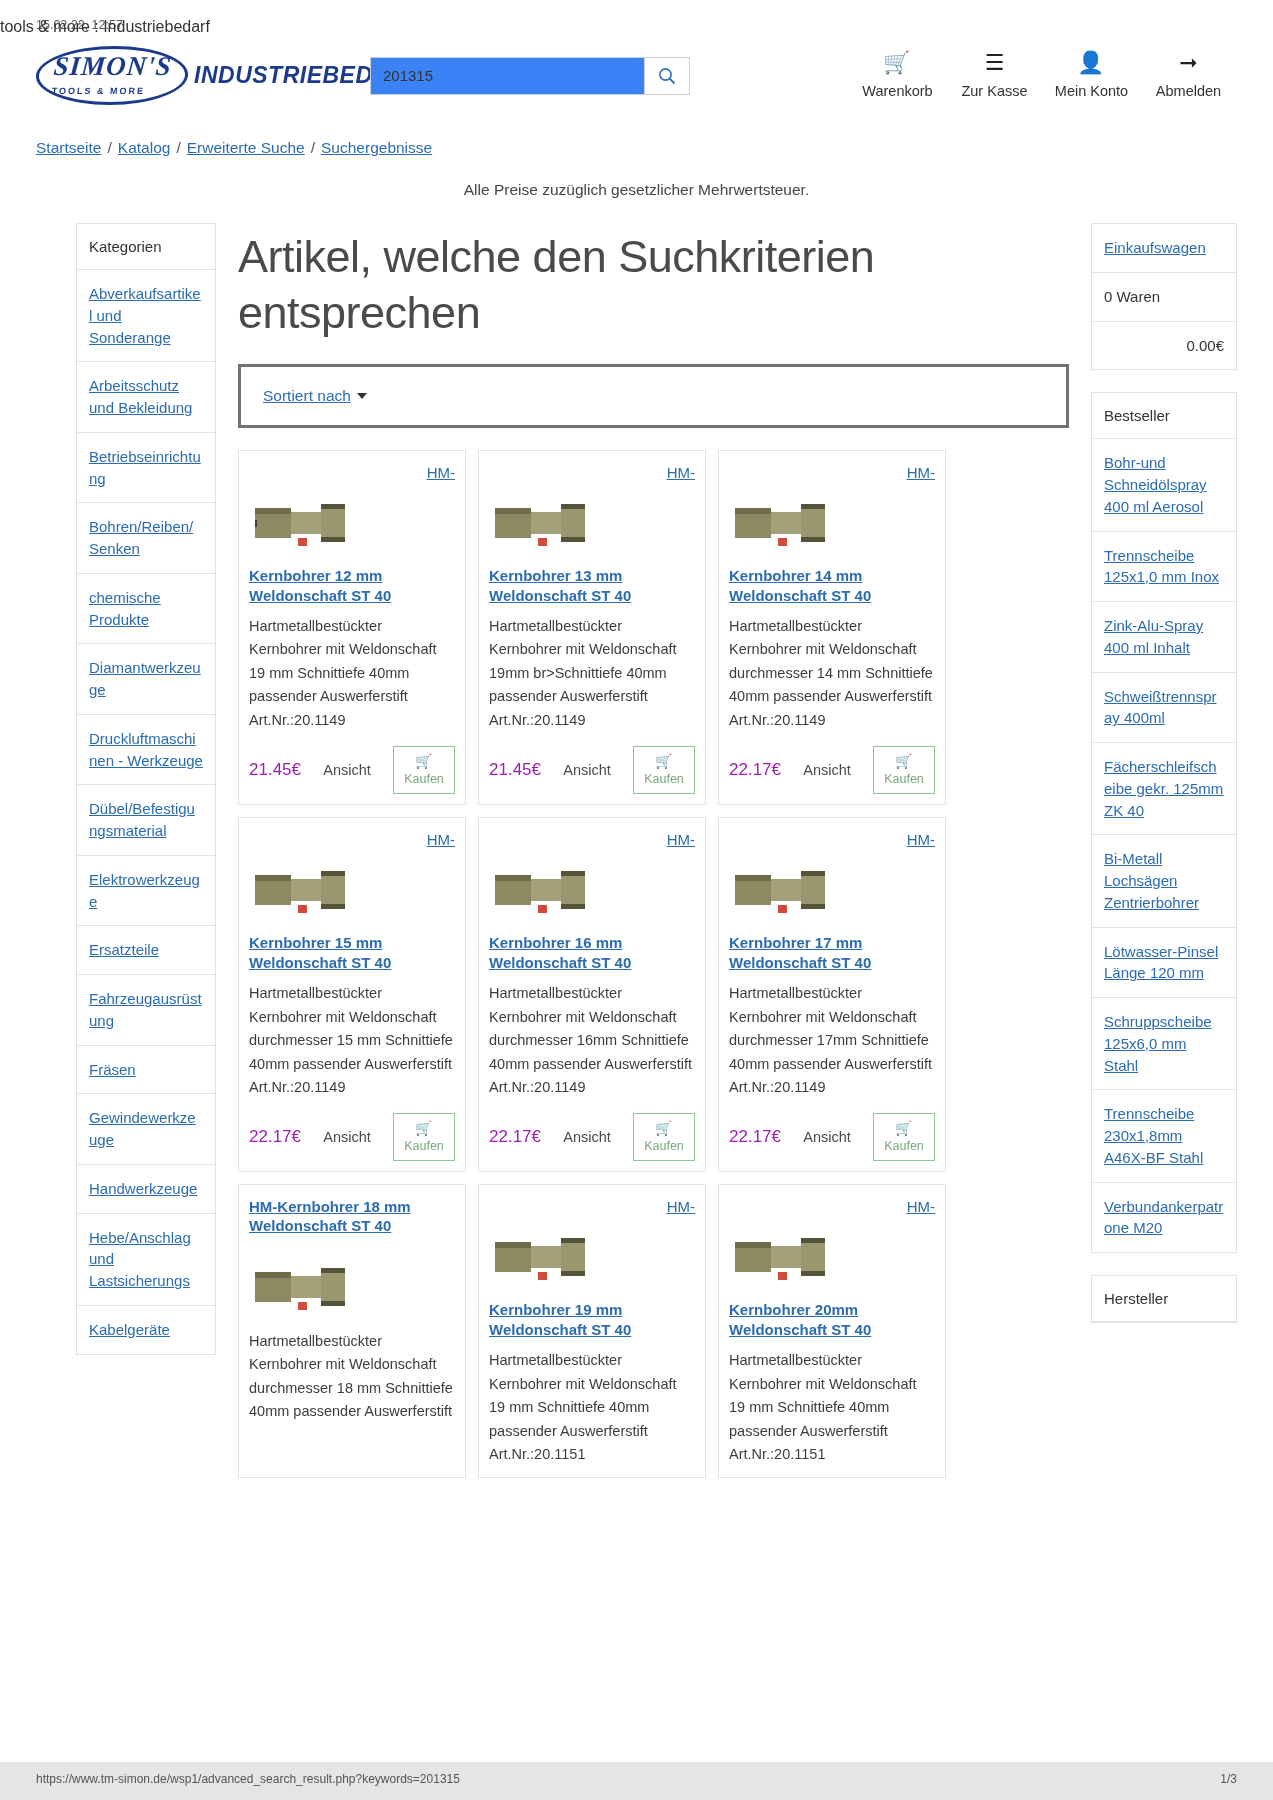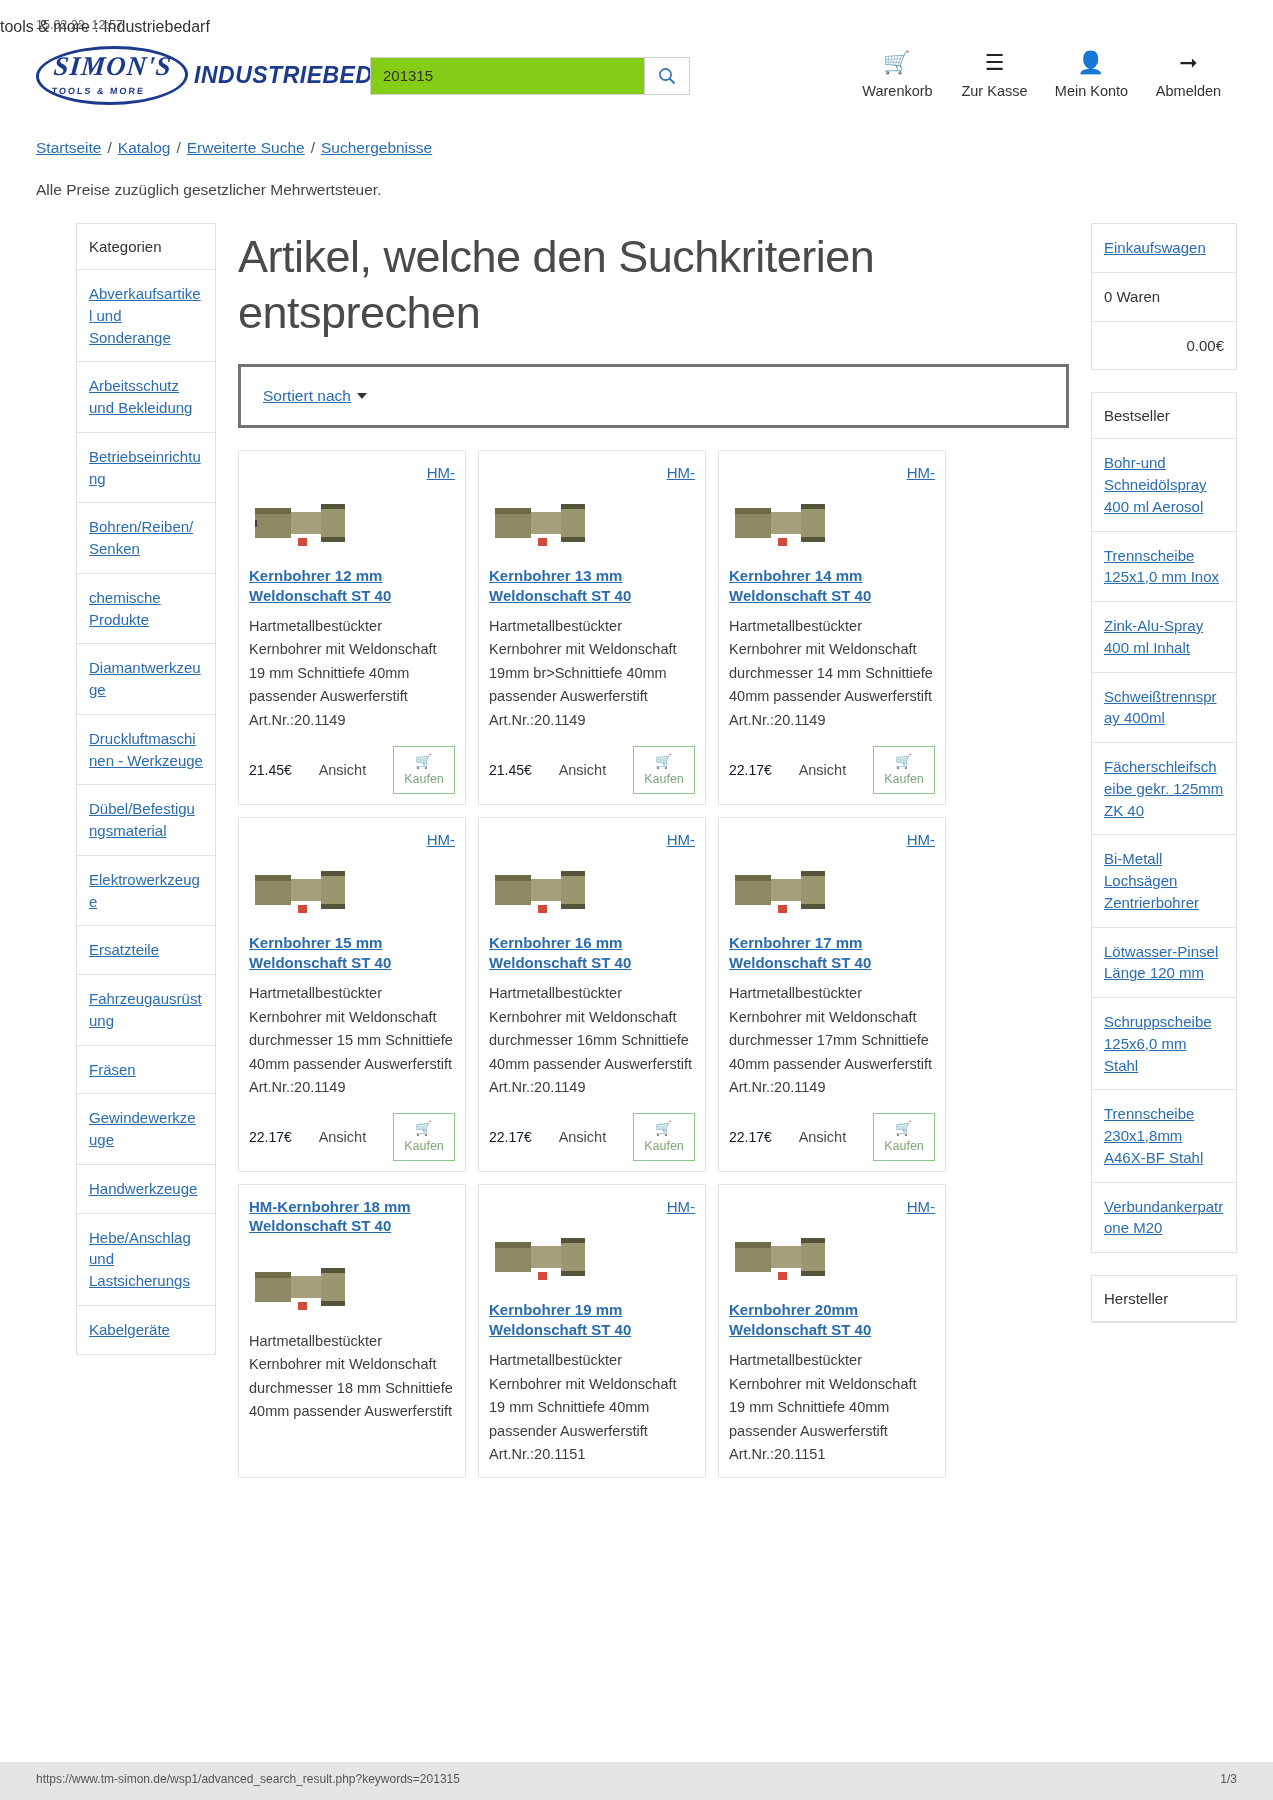--- a/index.html
+++ b/index.html
@@ -49,41 +49,41 @@
     font-family:"Liberation Sans", sans-serif;
     font-style:italic; font-weight:bold; font-size:23px;
     color:#1b3a8c; letter-spacing:0.5px;
   }
   .searchbox {
     flex:0 0 320px; display:flex; height:38px; margin-left:14px;
   }
   .searchbox input {
     flex:1; border:1px solid #cfcfcf; border-right:none;
     padding:0 12px; font-size:15px; color:#333; outline:none;
-    font-family:"Liberation Sans", sans-serif; background:#84cc16;
+    font-family:"Liberation Sans", sans-serif; background:#3b82f6;
   }
   .search-btn {
     width:46px; border:1px solid #cfcfcf; background:#fff; cursor:pointer;
     display:flex; align-items:center; justify-content:center;
   }
   .topnav {
     flex:1; display:flex; justify-content:flex-end; gap:0px; padding-left:40px;
   }
   .topnav-item {
     width:97px; text-align:center; font-size:14.5px; color:#333; cursor:pointer;
     line-height:1.35;
   }
   .topnav-item .ico { display:block; font-size:22px; line-height:26px; margin-bottom:6px; color:#222; }
 
   
   .breadcrumb { padding:24px 0 6px 0; font-size:15.5px; }
   .breadcrumb a { color:#2b6cb0; text-decoration:underline; }
   .breadcrumb .sep { color:#555; padding:0 6px; }
 
-  .taxnote { text-align:left; font-size:15.5px; color:#444; padding:18px 0 24px 0; }
+  .taxnote { text-align:center; font-size:15.5px; color:#444; padding:18px 0 24px 0; }
 
   
   .cols { display:flex; gap:22px; align-items:flex-start;padding-left:40px; }
   .col-left { width:140px; flex:0 0 140px; }
   .col-mid { flex:1; }
   .col-right { width:146px; flex:0 0 146px; }
 
   .panel { border:1px solid #e2e2e2; }
   .panel-head { padding:14px 12px; font-size:15px; color:#333; border-bottom:1px solid #e2e2e2;}
   .panel-item {
@@ -112,21 +112,21 @@
     width:228px; border:1px solid #e3e3e3; padding:12px 10px 10px 10px;
     display:flex; flex-direction:column;
   }
   .card-titlelink { font-size:15px; line-height:1.3; text-align:right; }
   .card-titlelink a { color:#2b6cb0; text-decoration:underline; }
   .card-img { height:78px; display:flex; align-items:center; justify-content:flex-start; margin:2px 0 4px 0;}
   .card-name { font-size:15px; line-height:1.3; margin-bottom:10px;}
   .card-name a { color:#2b6cb0; text-decoration:underline; font-weight:bold;}
   .card-desc { font-size:14.5px; line-height:1.62; color:#3d3d3d; flex:1; }
   .card-foot { display:flex; align-items:center; justify-content:space-between; margin-top:14px; gap:6px;}
-  .price { font-size:14px; color:#0f172a; }
+  .price { font-size:17px; color:#a21caf; }
   .viewlink { font-size:14.5px; color:#4a4a4a; }
   .buybtn {
     border:1px solid #8cc98c; color:#7aa87a; background:#fff;
     font-size:12.5px; text-align:center; padding:6px 8px 5px 8px; width:62px;
     line-height:1.25; cursor:pointer;
   }
   .buybtn .ico { display:block; font-size:14px; margin-bottom:1px; }
 
   
   .bit { width:104px; height:74px; }

